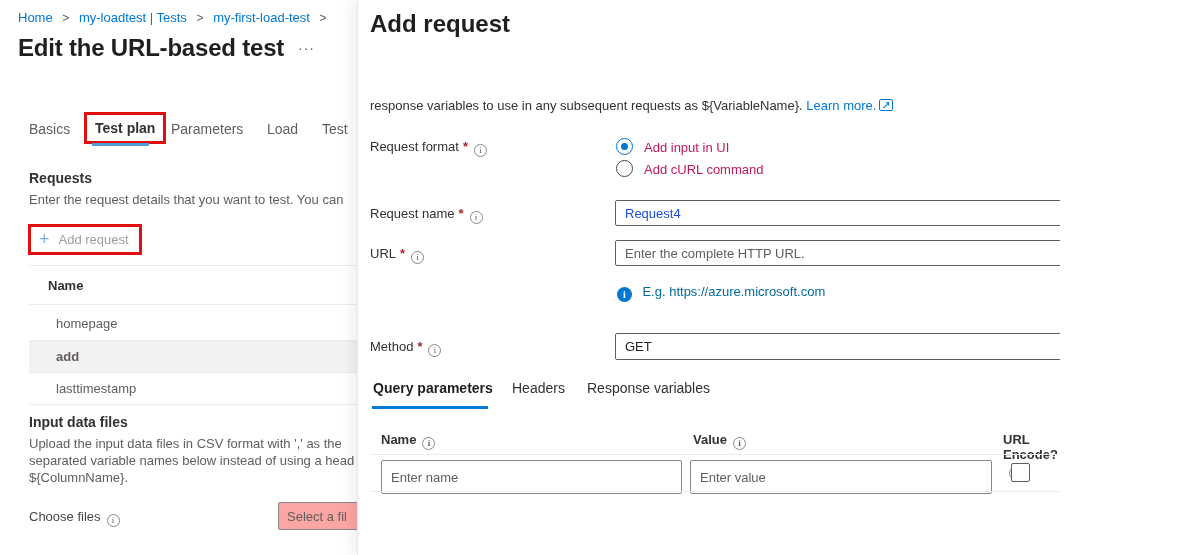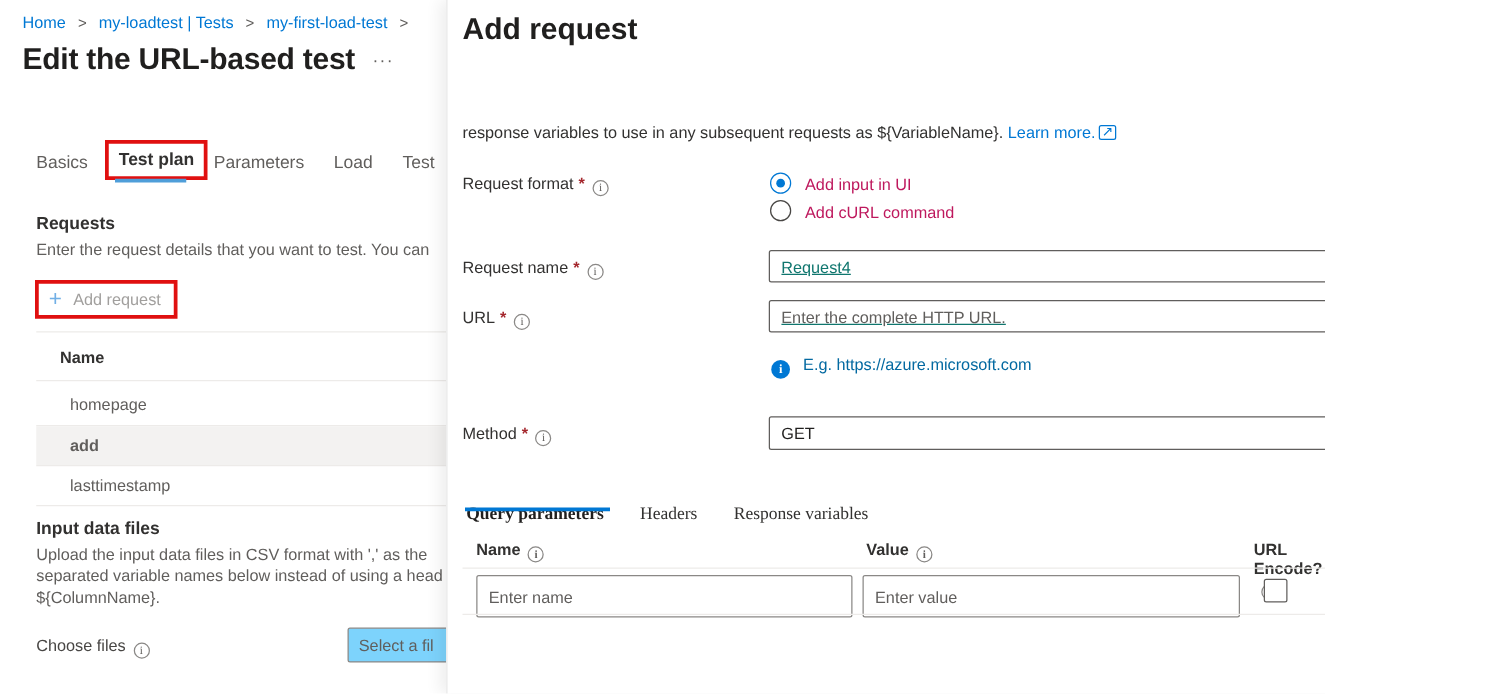--- a/index.html
+++ b/index.html
@@ -26,21 +26,21 @@
 
   .add-request-box { position:absolute; left:28px; top:224px; border:3px solid #e01010; padding:4px 10px 5px 8px; display:flex; align-items:center; cursor:pointer; background:#fff; }
   .add-plus { color:#71afe5; font-size:18px; font-weight:400; margin-right:9px; line-height:16px; }
   .add-label { color:#a19f9d; font-size:13px; }
 
   .hline { position:absolute; height:1px; background:#edebe9; }
   .row-text { position:absolute; left:56px; font-size:13px; color:#605e5c; }
   .row-highlight { position:absolute; left:29px; top:341px; width:328px; height:31px; background:#f3f2f1; }
   .col-head { position:absolute; font-size:13px; font-weight:700; color:#323130; }
 
-  .file-input { position:absolute; left:278px; top:502px; width:95px; height:28px; border:1px solid #8a8886; border-radius:2px; background:#7dd3fc; font-size:13px; color:#605e5c; padding:0 8px; font-family:inherit; }
+  .file-input { position:absolute; left:278px; top:502px; width:95px; height:28px; border:1px solid #8a8886; border-radius:2px; background:#fca5a5; font-size:13px; color:#605e5c; padding:0 8px; font-family:inherit; }
 
   
   .info-icon { display:inline-block; width:13px; height:13px; border:1px solid #8a8886; border-radius:50%; color:#605e5c; font-size:9px; line-height:11px; text-align:center; font-style:normal; vertical-align:-2px; margin-left:6px; cursor:pointer; font-family:"Liberation Serif",serif; }
   .info-filled { display:inline-block; width:15px; height:15px; background:#0078d4; border-radius:50%; color:#fff; font-size:10px; font-weight:700; line-height:15px; text-align:center; font-family:"Liberation Serif",serif; }
 
   
   .panel { position:absolute; left:357px; top:0; width:843px; height:555px; background:#fff; border-left:1px solid #e8e8e8; box-shadow:-5px 0 12px rgba(0,0,0,0.07); }
   .panel-title { position:absolute; left:370px; top:10px; font-size:24px; font-weight:700; color:#201f1e; }
   .close-x { position:absolute; left:1155px; top:14px; font-size:16px; color:#605e5c; cursor:pointer; }
   .panel-desc { position:absolute; left:370px; font-size:13px; color:#323130; white-space:nowrap; }
@@ -49,27 +49,27 @@
 
   .field-label { position:absolute; left:370px; font-size:13px; color:#323130; }
   .req-star { color:#a4262c; margin-left:4px; font-weight:700; }
 
   .radio { position:absolute; width:17px; height:17px; border-radius:50%; background:#fff; cursor:pointer; }
   .radio.sel { border:1.5px solid #0078d4; }
   .radio.sel::after { content:""; position:absolute; left:3.5px; top:3.5px; width:7px; height:7px; border-radius:50%; background:#0078d4; }
   .radio.unsel { border:1.5px solid #484644; }
   .radio-label { position:absolute; font-size:13px; color:#be185d; }
 
-  .txt-input { position:absolute; left:615px; width:565px; height:26px; border:1px solid #605e5c; border-radius:2px; padding:0 9px; font-size:13px; color:#0f766e; font-family:inherit; background:#fff;text-decoration:underline; }
+  .txt-input { position:absolute; left:615px; width:565px; height:26px; border:1px solid #605e5c; border-radius:2px; padding:0 9px; font-size:13px; color:#1d4ed8; font-family:inherit; background:#fff; }
   .txt-input::placeholder, .file-input::placeholder, .cell-input::placeholder { color:#605e5c; opacity:1; }
 
   .select-box { position:absolute; left:615px; top:333px; width:565px; height:27px; border:1px solid #605e5c; border-radius:2px; background:#fff; font-size:13px; color:#201f1e; line-height:25px; padding:0 9px; cursor:pointer; }
   .chevron { position:absolute; right:14px; top:8px; width:8px; height:8px; border-left:1.5px solid #484644; border-bottom:1.5px solid #484644; transform:rotate(-45deg); }
 
-  .subtab { position:absolute; top:404px; font-size:14px; color:#323130; cursor:pointer; white-space:nowrap;font-family:Liberation Serif, serif; }
+  .subtab { position:absolute; top:380px; font-size:14px; color:#323130; cursor:pointer; white-space:nowrap; }
   .subtab.sel { font-weight:700; color:#201f1e; }
   .subtab-underline { position:absolute; left:372px; top:406px; width:116px; height:2.5px; background:#0078d4; }
 
   .cell-input { position:absolute; top:460px; height:27px; border:1px solid #8a8886; border-radius:2px; padding:16px 9px; font-size:13px; color:#201f1e; font-family:inherit; background:#fff; }
   .checkbox { position:absolute; left:1011px; top:463px; width:19px; height:19px; border:1px solid #605e5c; border-radius:2px; background:#fff; cursor:pointer; }
 </style>
 </head>
 <body>
 
 <div class="stage">

